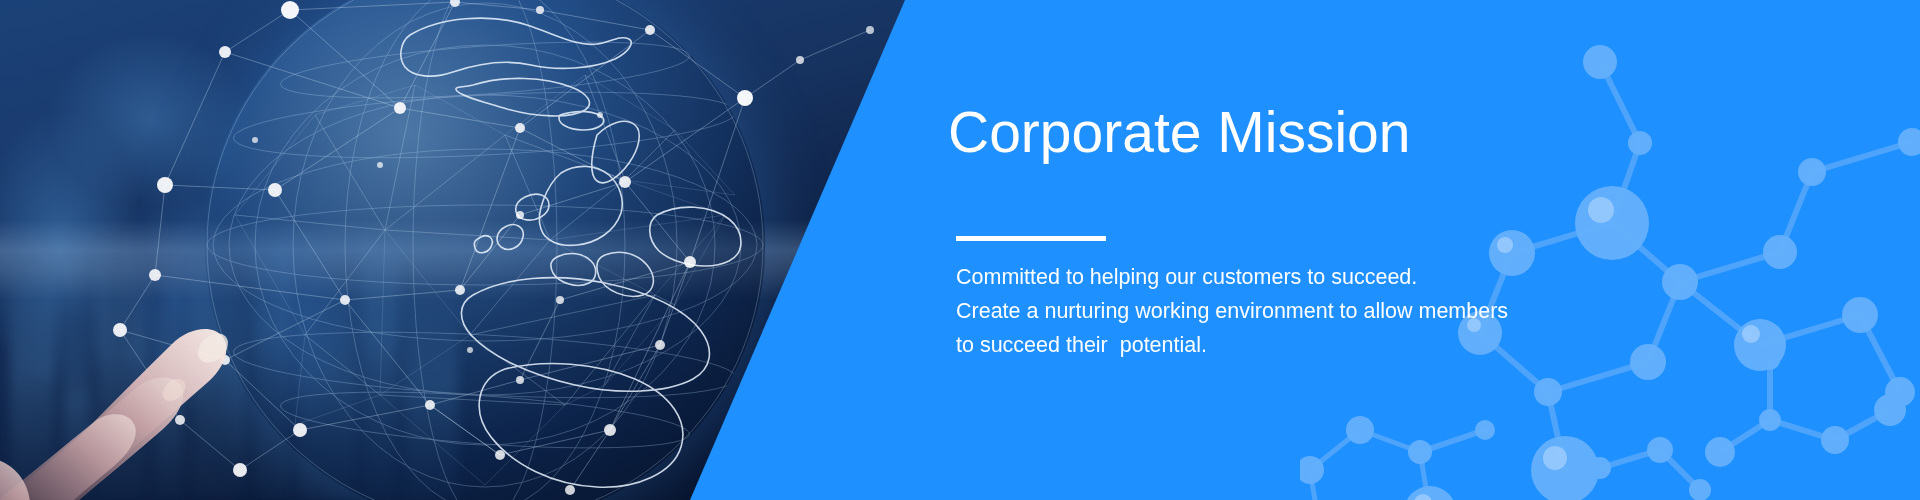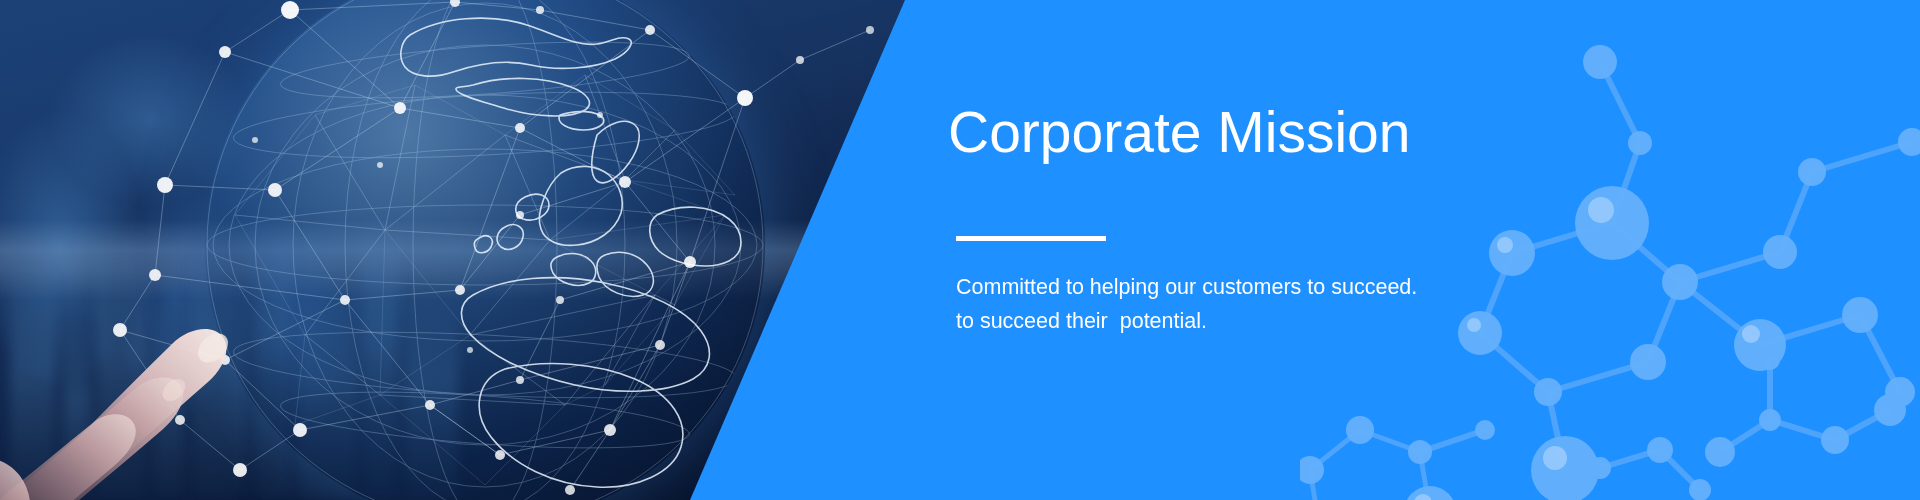--- a/index.html
+++ b/index.html
@@ -104,21 +104,21 @@
     white-space: nowrap;
   }
   .divider {
     position: absolute;
     left: 8px; top: 236px;
     width: 150px; height: 5px;
     background: #ffffff;
   }
   .mission-list {
     position: absolute;
-    left: 8px; top: 270px;
+    left: 8px; top: 260px;
     margin: 0; padding: 0;
     list-style: none;
   }
   .mission-line {
     font-size: 21.5px;
     line-height: 34px;
     color: #ffffff;
     white-space: pre;
     font-weight: 400;
   }
@@ -380,17 +380,18 @@
     </svg>
   </div>
 
   <div class="content">
     <h1 class="title">Corporate Mission</h1>
 
     <div class="divider"></div>
 
     <ul class="mission-list">
       <li class="mission-line">Committed to helping our customers to succeed.</li>
+      <li class="mission-line">Create a nurturing working environment to allow members</li>
       <li class="mission-line">to succeed their  potential.</li>
     </ul>
   </div>
 
 </div>
 
 </body></html>

